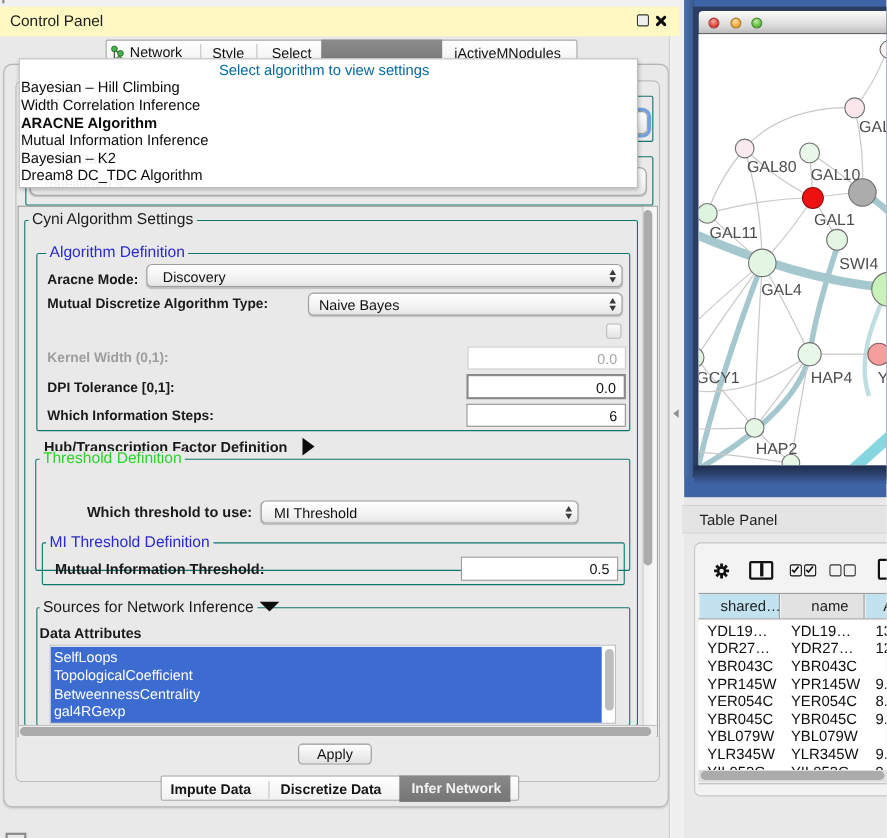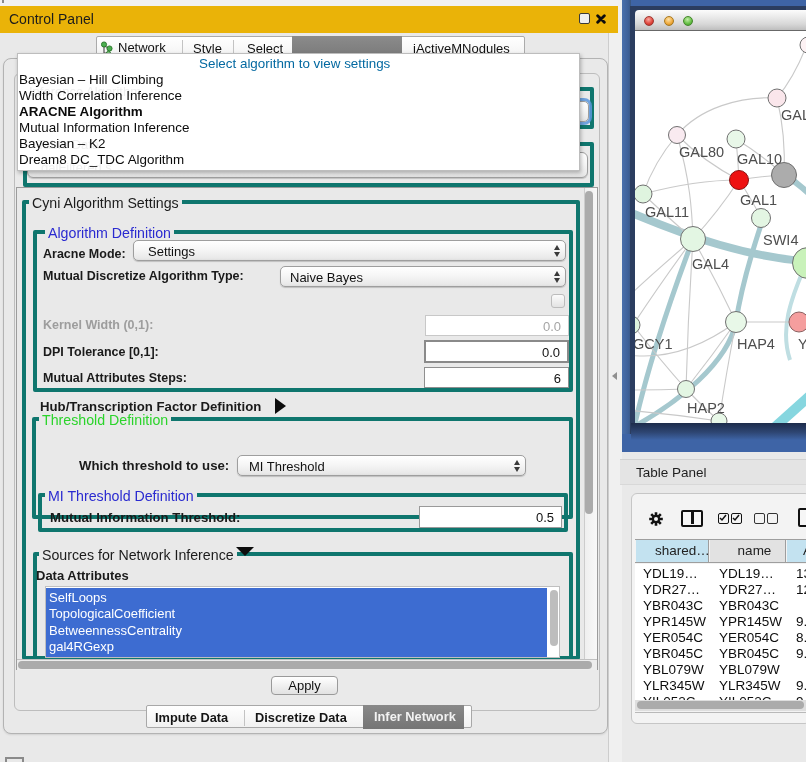--- a/index.html
+++ b/index.html
@@ -6,34 +6,34 @@
 html,body { width:806px; height:762px; overflow:hidden; }
 #root {
   position:relative; width:806px; height:762px;
   background:#E9E9E9;
   font-family:"Liberation Sans", sans-serif;
   -webkit-font-smoothing:antialiased;
 }
 .abs { position:absolute; }
 
 #topstrip { left:0; top:0; width:622px; height:6px; background:#F1F1F1; }
-#titlebar { left:0; top:6px; width:618px; height:27px; background:#eab308; }
+#titlebar { left:0; top:6px; width:618px; height:27px; background:#fef9c3; }
 #titlebar .t { position:absolute; left:9px; top:5px; font-size:14px; color:#1c1c1c; }
 #floatico { position:absolute; left:579px; top:7px; width:11px; height:11px; border:1.5px solid #3a3a3a; border-radius:2px; background:#EFEFEF; }
 
 #toptabs { left:96px; top:36px; width:429px; height:23px; background:linear-gradient(#FFFFFF,#F2F2F2); border:1px solid #ABABAB; border-radius:2px; }
 .ttxt { position:absolute; top:4px; font-size:13px; color:#111; }
 .tsep { position:absolute; top:3px; width:1px; height:16px; background:#C3C3C3; }
 #ctab { position:absolute; left:195px; top:-1px; width:110px; height:24px; background:linear-gradient(#8B8B8B,#777777); }
 #ctab span { position:absolute; left:14px; top:16px; font-size:12px; color:#F3F3F3; }
 
 #cpouter { left:3px; top:58px; width:605px; height:676px; border:1px solid #B3B3B3; border-radius:8px; background:#E9E9E9; box-shadow:0 1px 2px rgba(0,0,0,0.10); }
 #cpinner { left:14px; top:73px; width:586px; height:638px; border:1px solid #BDBDBD; border-radius:6px; background:#EAEAEA; }
 
-.grp { position:absolute; border:4px solid #0f766e; border-radius:2px; }
+.grp { position:absolute; border:1px solid #0f766e; border-radius:2px; }
 .grp .gt { position:absolute; top:-8px; background:#E9E9E9; padding:0 3px; font-size:14.2px; font-weight:normal; color:#1c1c1c; line-height:15px; white-space:nowrap; }
 .blue { color:#2A2AD0 !important; }
 .green { color:#2BD42B !important; }
 
 .combo { position:absolute; height:21px; border:1px solid #9E9E9E; border-radius:5px;
   background:linear-gradient(#FFFFFF,#F6F6F6 45%,#E9E9E9 90%,#E0E0E0); box-shadow:0 1px 1px rgba(0,0,0,0.18); }
 .combo .cv { position:absolute; left:14px; top:3px; font-size:13px; color:#111; }
 .spn { position:absolute; top:3px; width:9px; height:14px; }
 .spn:before { content:""; position:absolute; left:1px; top:1px; border-left:3.5px solid transparent; border-right:3.5px solid transparent; border-bottom:5px solid #3A3A3A; }
 .spn:after { content:""; position:absolute; left:1px; bottom:1px; border-left:3.5px solid transparent; border-right:3.5px solid transparent; border-top:5px solid #3A3A3A; }
@@ -122,34 +122,34 @@
 
   <div class="grp" style="left:22px; top:200px; width:558px; height:460px;">
     <span class="gt" style="left:3px;">Cyni Algorithm Settings</span>
   </div>
 
   <div class="grp" style="left:33px; top:230px; width:540px; height:162px;">
     <span class="gt blue" style="left:8px;">Algorithm Definition</span>
   </div>
   <span class="lbl" style="left:43px; top:247px;">Aracne Mode:</span>
   <div class="combo" style="left:133px; top:240px; width:433px;">
-    <span class="cv">Settings</span>
+    <span class="cv">Discovery</span>
       <span class="spn" style="left:419px"></span>
   </div>
   <span class="lbl" style="left:43px; top:269px;">Mutual Discretize Algorithm Type:</span>
   <div class="combo" style="left:280px; top:266px; width:286px;">
     <span class="cv" style="left:9px">Naive Bayes</span>
       <span class="spn" style="left:272px"></span>
   </div>
   <div class="abs" style="left:551px; top:294px; width:14px; height:14px; border:1px solid #BCBCBC; border-radius:3px; background:linear-gradient(#FBFBFB,#E3E3E3);"></div>
   <span class="lbl dis" style="left:43px; top:318px;">Kernel Width (0,1):</span>
   <div class="fld" style="left:425px; top:315px; width:144px; height:21px; border:1px solid #C8C8C8; color:#A5A5A5;">0.0</div>
   <span class="lbl" style="left:43px; top:345px;">DPI Tolerance [0,1]:</span>
   <div class="fld" style="left:424px; top:340px; width:145px; height:23px; border:2px solid #8A8A8A;">0.0</div>
-  <span class="lbl" style="left:43px; top:371px;">Mutual Attributes Steps:</span>
+  <span class="lbl" style="left:43px; top:371px;">Which Information Steps:</span>
   <div class="fld" style="left:424px; top:367px; width:145px; height:21px; border:1px solid #8F8F8F;">6</div>
 
   <span class="lbl" style="left:40px; top:399px; font-size:13.2px;">Hub/Transcription Factor Definition</span>
   <div class="abs" style="left:275px; top:398px; width:0; height:0; border-top:8px solid transparent; border-bottom:8px solid transparent; border-left:11px solid #0d0d0d;"></div>
 
   <div class="grp" style="left:32px; top:417px; width:541px; height:102px;">
     <span class="gt green" style="left:3px;">Threshold Definition</span>
   </div>
   <span class="lbl" style="left:79px; top:458px; font-size:13.2px;">Which threshold to use:</span>
   <div class="combo" style="left:237px; top:455px; width:289px;">

